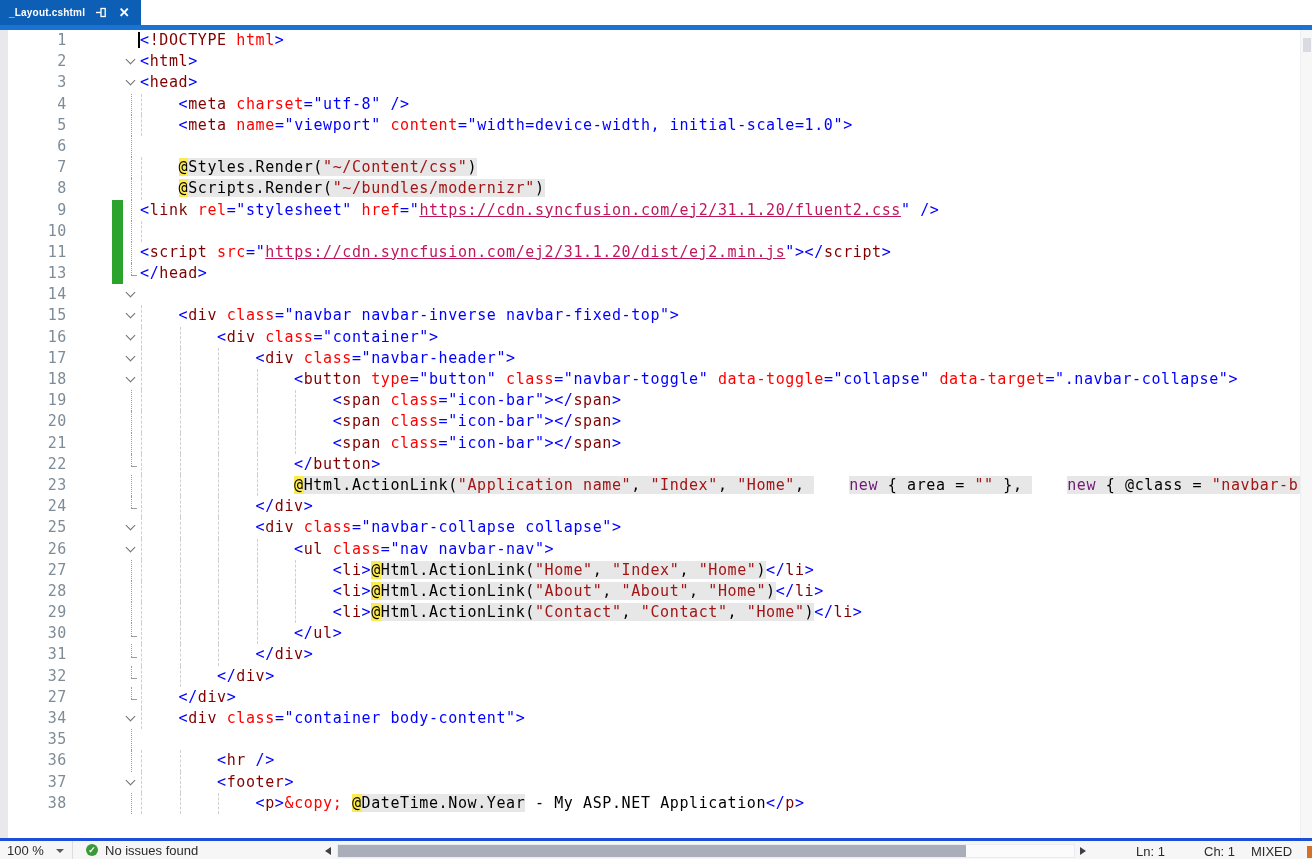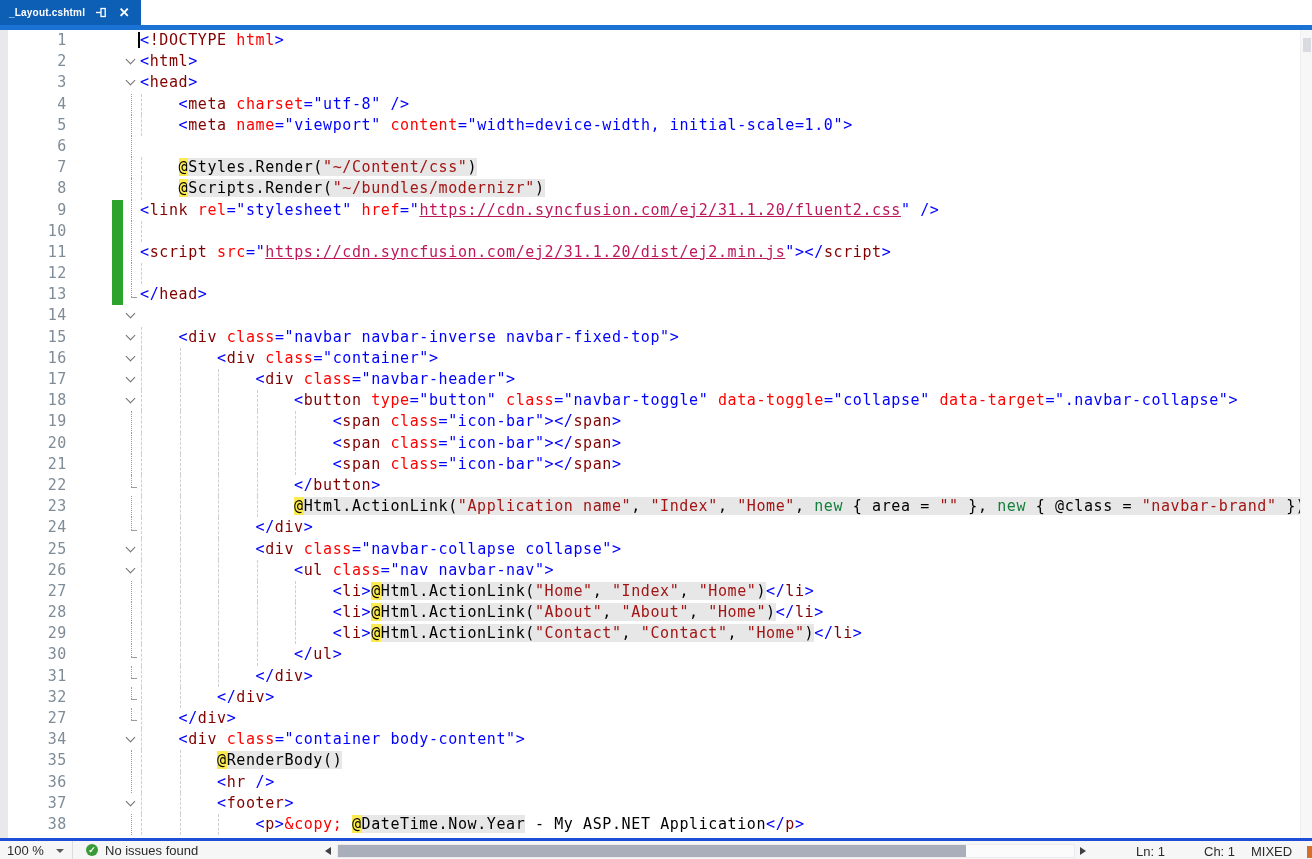--- a/index.html
+++ b/index.html
@@ -39,21 +39,21 @@
   .tk-d  { color:#0000FF; }
   .tk-t  { color:#800000; }
   .tk-a  { color:#FF0000; }
   .tk-v  { color:#0000FF; }
   .tk-u  { color:#be185d; text-decoration:underline; }
   .tk-x  { color:#000000; }
   .tk-e  { color:#FF0000; }
   .tk-ya { color:#000000; background:#FBEA51; }
   .tk-rc { color:#000000; background:#E7E7E7; }
   .tk-rs { color:#A31515; background:#E7E7E7; }
-  .tk-rk { color:#15803d; background:#E7E7E7; }
+  .tk-rk { color:#701a75; background:#E7E7E7;margin-left:35px; }
 
   
   .statusbar { position:absolute; left:0; bottom:0; width:1312px; height:21px;
     background:#F6F6F7; border-top:3px solid #1d4ed8; font-size:13px; color:#2B2B2B; }
   .sb-zoom { position:absolute; left:0; top:0; height:100%; width:73px; display:flex;
     align-items:center; padding-left:7px; border-right:1px solid #DCDCDE; cursor:default; }
   .sb-zoom .dd { position:absolute; right:8px; top:8px; width:0; height:0;
     border-left:4px solid transparent; border-right:4px solid transparent; border-top:4px solid #5A5A5A; }
   .sb-issues { position:absolute; left:86px; top:0; height:100%; display:flex; align-items:center; gap:7px; }
   .sb-check { width:12px; height:12px; border-radius:50%; background:#3A9A3A; color:#fff;
@@ -152,26 +152,20 @@
         <div class="out l"></div>
         <div class="code"><i class="guide" style="left: 1px;"></i></div>
       </div>
       <div class="row">
         <span class="num">11</span>
         <div class="chg on"></div>
         <div class="out l"></div>
         <div class="code"><span class="tk-d">&lt;</span><span class="tk-t">script</span><span class="tk-x"> </span><span class="tk-a">src</span><span class="tk-d">=</span><span class="tk-v">"</span><span class="tk-u">https://cdn.syncfusion.com/ej2/31.1.20/dist/ej2.min.js</span><span class="tk-v">"</span><span class="tk-d">&gt;&lt;/</span><span class="tk-t">script</span><span class="tk-d">&gt;</span></div>
       </div>
       <div class="row">
-        <span class="num">12</span>
-        <div class="chg on"></div>
-        <div class="out l"></div>
-        <div class="code"><i class="guide" style="left: 1px;"></i></div>
-      </div>
-      <div class="row">
         <span class="num">13</span>
         <div class="chg on"></div>
         <div class="out e"></div>
         <div class="code"><span class="tk-d">&lt;/</span><span class="tk-t">head</span><span class="tk-d">&gt;</span></div>
       </div>
       <div class="row">
         <span class="num">14</span>
         <div class="chg"></div>
         <div class="out">
           <span class="chev"></span>
@@ -308,21 +302,20 @@
         <div class="chg"></div>
         <div class="out">
           <span class="chev"></span>
         </div>
         <div class="code"><i class="guide" style="left: 1px;"></i>    <span class="tk-d">&lt;</span><span class="tk-t">div</span><span class="tk-x"> </span><span class="tk-a">class</span><span class="tk-d">=</span><span class="tk-v">"container body-content"</span><span class="tk-d">&gt;</span></div>
       </div>
       <div class="row">
         <span class="num">35</span>
         <div class="chg"></div>
         <div class="out l"></div>
-        <div class="code"><i class="guide" style="left: 1px;"></i><i class="guide" style="left: 39.5px;"></i>        <span class="tk-ya">@</span><span class="tk-rc">RenderBody()</span></div>
       </div>
       <div class="row">
         <span class="num">36</span>
         <div class="chg"></div>
         <div class="out l"></div>
         <div class="code"><i class="guide" style="left: 1px;"></i><i class="guide" style="left: 39.5px;"></i>        <span class="tk-d">&lt;</span><span class="tk-t">hr</span><span class="tk-x"> </span><span class="tk-d">/&gt;</span></div>
       </div>
       <div class="row">
         <span class="num">37</span>
         <div class="chg"></div>

